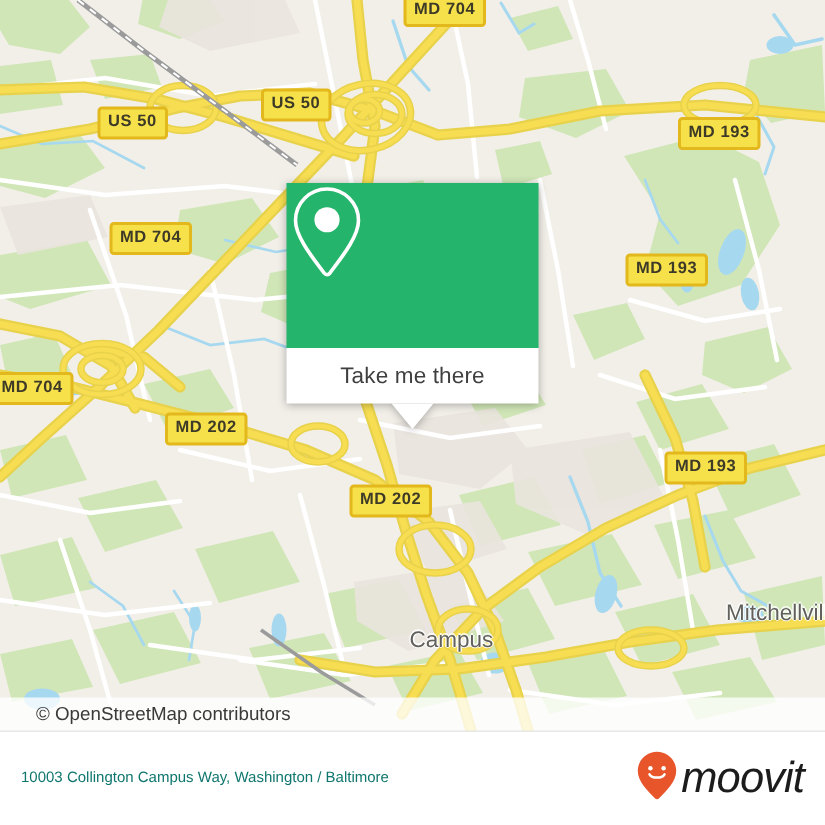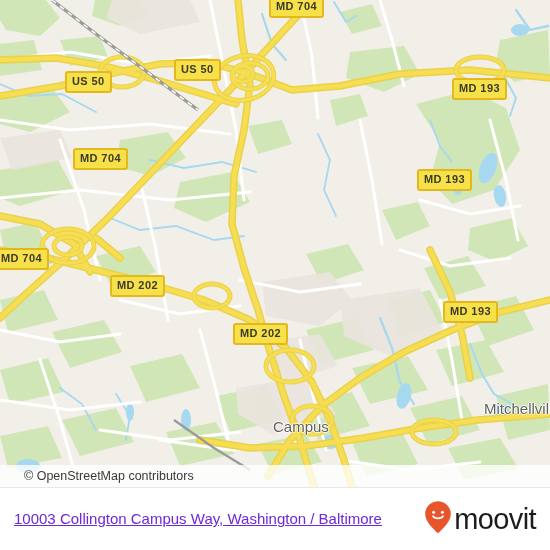--- a/index.html
+++ b/index.html
@@ -77,29 +77,29 @@
   }
 
   
   .footer{
     position:absolute;left:0;top:487px;width:550px;height:63px;
     background:#ffffff;border-top:1px solid #e8e8e8;
     display:flex;align-items:center;justify-content:space-between;
     box-sizing:border-box;padding:0 14px 0 14px;
   }
   .footer-addr{
-    font-size:15px;color:#6d28d9;line-height:1.45;max-width:370px;
-    font-family:"Liberation Sans", sans-serif;
-    text-decoration:underline;
+    font-size:10px;color:#0f766e;line-height:1.45;max-width:370px;
+    font-family:"Liberation Sans", sans-serif;
   }
   .brand{display:flex;align-items:center;gap:1px;}
   .brand-word{
     font-size:29px;color:#1c1c1c;letter-spacing:-.6px;line-height:1;
     font-family:"Liberation Sans", sans-serif;font-weight:normal;
     margin-left:1px;
+    font-style:italic;
   }
 </style>
 </head>
 <body>
 
 <div id="app">
 
   <div class="map">
     <svg width="550" height="487" viewBox="0 0 550 487">
 
@@ -291,20 +291,36 @@
     <div class="shield" style="left:73px;top:148px;">MD 704</div>
     <div class="shield" style="left:417px;top:169px;">MD 193</div>
     <div class="shield" style="left:-6px;top:248px;">MD 704</div>
     <div class="shield" style="left:110px;top:275px;">MD 202</div>
     <div class="shield" style="left:443px;top:301px;">MD 193</div>
     <div class="shield" style="left:233px;top:323px;">MD 202</div>
 
     <div class="place" style="left:273px;top:418px;">Campus</div>
     <div class="place" style="left:484px;top:400px;">Mitchellville</div>
 
+    <div class="callout">
+      <div class="callout-top">
+        <span>
+          <svg width="54" height="66" viewBox="0 0 54 66" fill="none">
+            <path d="M27 4 C15.4 4 6 13.4 6 25 C6 36 18 50.5 25.2 60.2
+                     C26.1 61.4 27.9 61.4 28.8 60.2 C36 50.5 48 36 48 25
+                     C48 13.4 38.6 4 27 4 Z" stroke="#ffffff" stroke-width="2.4" fill="none"></path>
+            <circle cx="27" cy="24.5" r="8.4" fill="#ffffff"></circle>
+          </svg>
+        </span>
+      </div>
+      <div class="callout-bottom">
+        <span class="callout-label">Take me there</span>
+      </div>
+      <div class="callout-tail"></div>
+    </div>
 
     <div class="attrib">
       <span>© OpenStreetMap contributors</span>
     </div>
   </div>
 
   <div class="footer">
     <div class="footer-addr">10003 Collington Campus Way, Washington / Baltimore</div>
     <div class="brand">
       <span>

